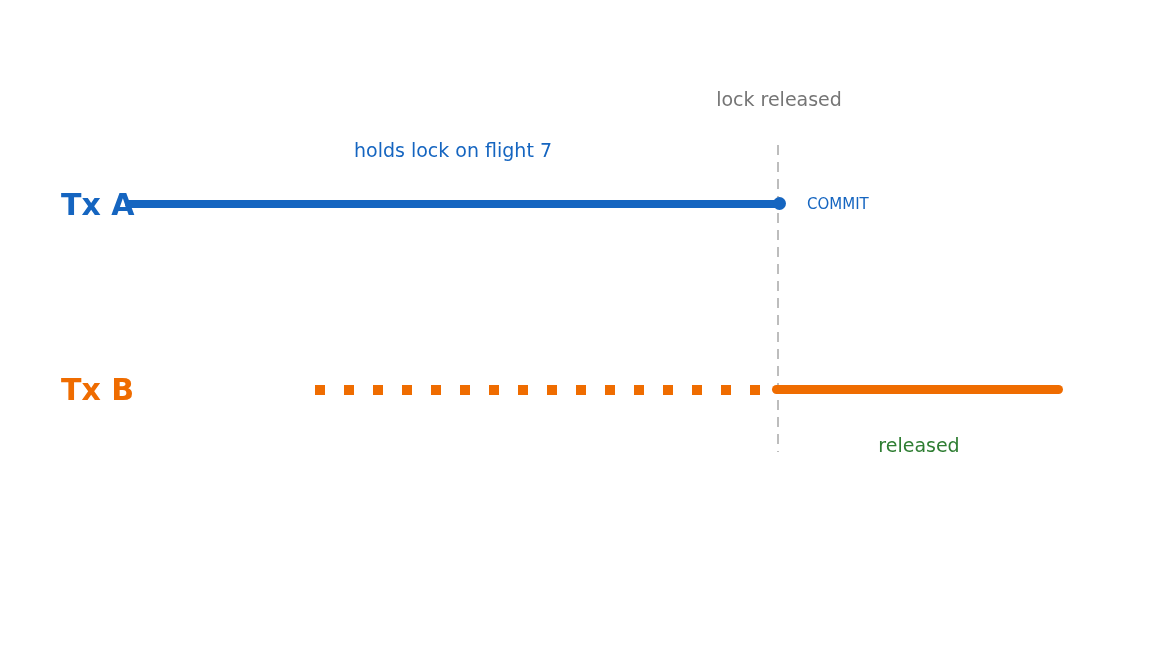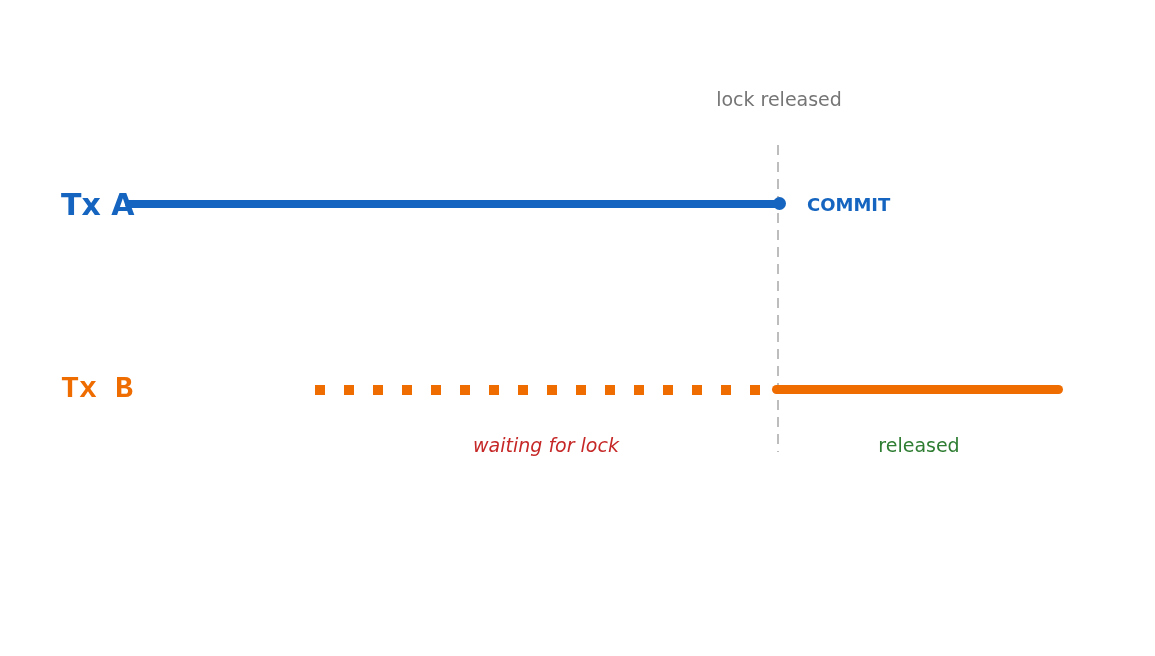--- a/index.html
+++ b/index.html
@@ -33,22 +33,22 @@
   .tx-a-color { color: var(--blue); }
   .tx-b-color { color: var(--orange); }
 
   .lock-released {
     color: var(--gray_text);
   }
   .holds-lock {
     color: var(--blue);
   }
   .commit {
-    font-size: 18px;
-    font-weight: bold;
+    font-size: 15px;
+    font-weight: normal;
     color: var(--blue);
     transform: translateY(-50%);
     white-space: nowrap;
   }
   .waiting {
     color: var(--red);
     font-style: italic;
   }
   .proceeds {
     color: var(--green);
@@ -108,32 +108,32 @@
 </style>
 </head>
 <body>
 
 <div class="canvas">
 
   <div class="abs annotation lock-released" style="left:764px; top:99px;">lock released</div>
 
   <div class="abs vline"></div>
 
+  <div class="abs annotation holds-lock" style="left:438px; top:150px;">holds lock on flight 7</div>
 
   <div class="abs lane-label tx-a-color" style="left:46px; top:204px;">Tx A</div>
 
   <div class="abs line-a"></div>
 
   <div class="abs dot-a"></div>
 
   <div class="abs commit" style="left:792px; top:204px;">COMMIT</div>
 
-  <div class="abs lane-label tx-b-color" style="left:46px; top:389px;font-family:Liberation Mono, monospace;">Tx B</div>
+  <div class="abs lane-label tx-b-color" style="left:46px; top:389px;">Tx B</div>
 
   <div class="abs line-b-dotted"></div>
 
   <div class="abs line-b-solid"></div>
 
-  <div class="abs annotation waiting" style="left:531px; top:445px;">waiting for lock</div>
 
   <div class="abs annotation proceeds" style="left:904px; top:445px;">released</div>
 
 </div>
 
 </body></html>

